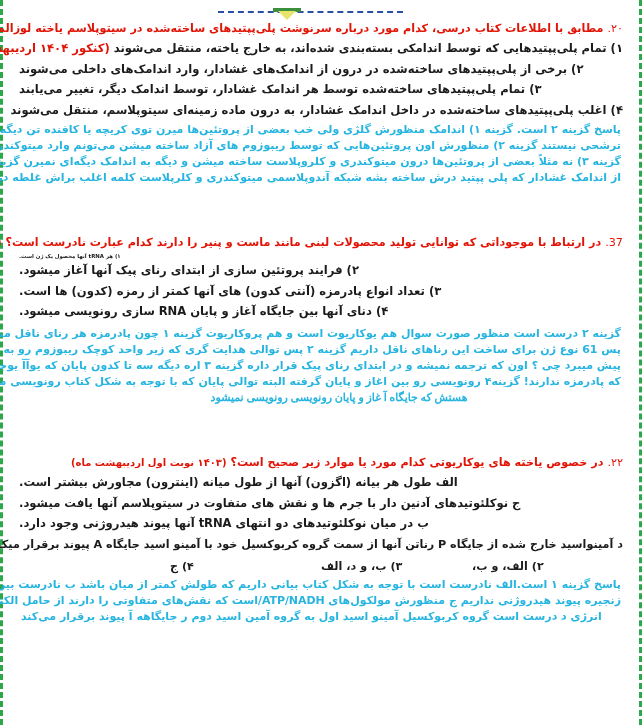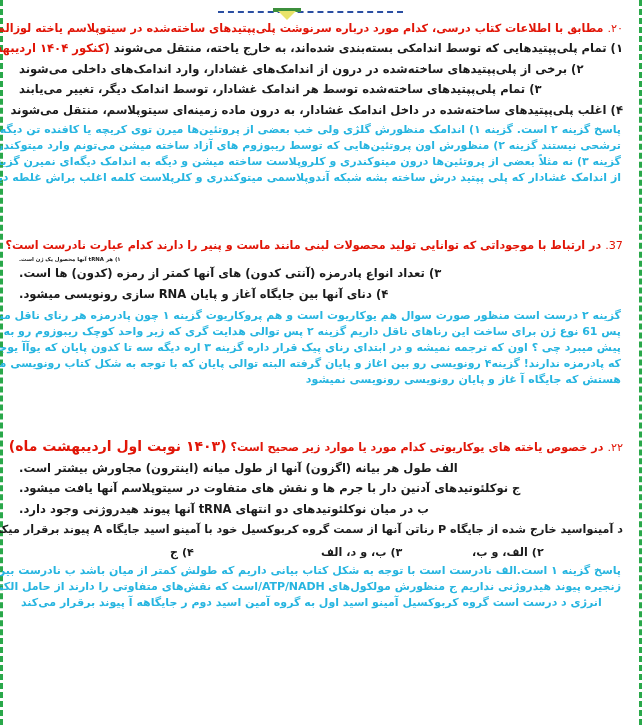--- a/index.html
+++ b/index.html
@@ -89,21 +89,21 @@
     text-align: right;
     padding: 5px 2px 4px 2px;
     letter-spacing: -0.1px;
   }
   .q-stem .q-num {
     color: #e11507;
     font-weight: normal;
   }
   .q-stem .underline { }
   .q-stem .exam-tag {
-    font-size: 14px;
+    font-size: 10px;
     font-weight: bold;
     color: #e11507;
   }
 
   
   .opt {
     color: #1b1b1b;
     font-weight: bold;
     font-size: 11.6px;
     text-align: left;
@@ -206,38 +206,42 @@
       <span class="q-num">37.</span>
       <span>در ارتباط با موجوداتی که توانایی تولید محصولات لبنی مانند ماست و پنیر را دارند کدام عبارت </span><span class="underline">نادرست</span><span> است؟</span>
       <span class="exam-tag">(۱۴۰۳ نوبت دوم تیر ماه)</span>
     </div>
 
     <div class="opt-tiny line">
       <span>۱)</span>
       <span>هر tRNA آنها محصول یک ژن است.</span>
     </div>
 
+    <div class="opt line">
+      <span>۲)</span>
+      <span>فرایند پروتئین سازی از ابتدای رنای پیک آنها آغاز میشود.</span>
+    </div>
 
     <div class="opt line">
       <span>۳)</span>
       <span>تعداد انواع پادرمزه (آنتی کدون) های آنها کمتر از رمزه (کدون) ها است.</span>
     </div>
 
     <div class="opt line">
       <span>۴)</span>
       <span>دنای آنها بین جایگاه آغاز و پایان RNA سازی رونویسی میشود.</span>
     </div>
 
     <div class="spacer-xs"></div>
 
     <div class="answer-line line">گزینه ۲ درست است منظور صورت سوال هم یوکاریوت است و هم پروکاریوت گزینه ۱ چون پادرمزه هر رنای ناقل منحصر به فرد هست</div>
     <div class="answer-line line">پس 61 نوع ژن برای ساخت این رناهای ناقل داریم گزینه ۲ پس توالی هدایت گری که زیر واحد کوچک ریبوزوم رو به سمت رمزه اغار به</div>
     <div class="answer-line line">پیش میبرد چی ؟ اون که ترجمه نمیشه و در ابتدای رنای پیک قرار داره گزینه ۳ اره دیگه سه تا کدون پایان که یوآآ یوجی آ یوآجی هستند</div>
     <div class="answer-line line">که پادرمزه ندارند! گزینه۴ رونویسی رو بین اغاز و پایان گرفته البته توالی پایان که با توجه به شکل کتاب رونویسی میشد پس طراح معتقد</div>
-    <div class="answer-line line" style="text-align:right;padding-left:40px;">هستش که جایگاه آ غاز و پایان رونویسی رونویسی نمیشود</div>
+    <div class="answer-line line" style="text-align:center;padding-left:40px;font-family:Liberation Serif, serif;">هستش که جایگاه آ غاز و پایان رونویسی رونویسی نمیشود</div>
 
     <div class="spacer-lg"></div>
 
     <div class="q-stem line">
       <span class="q-num">۲۲.</span>
       <span>در خصوص یاخته های یوکاریوتی کدام مورد یا موارد زیر صحیح است؟</span>
       <span class="exam-tag">(۱۴۰۳ نوبت اول اردیبهشت ماه)</span>
     </div>
 
     <div class="opt line">

